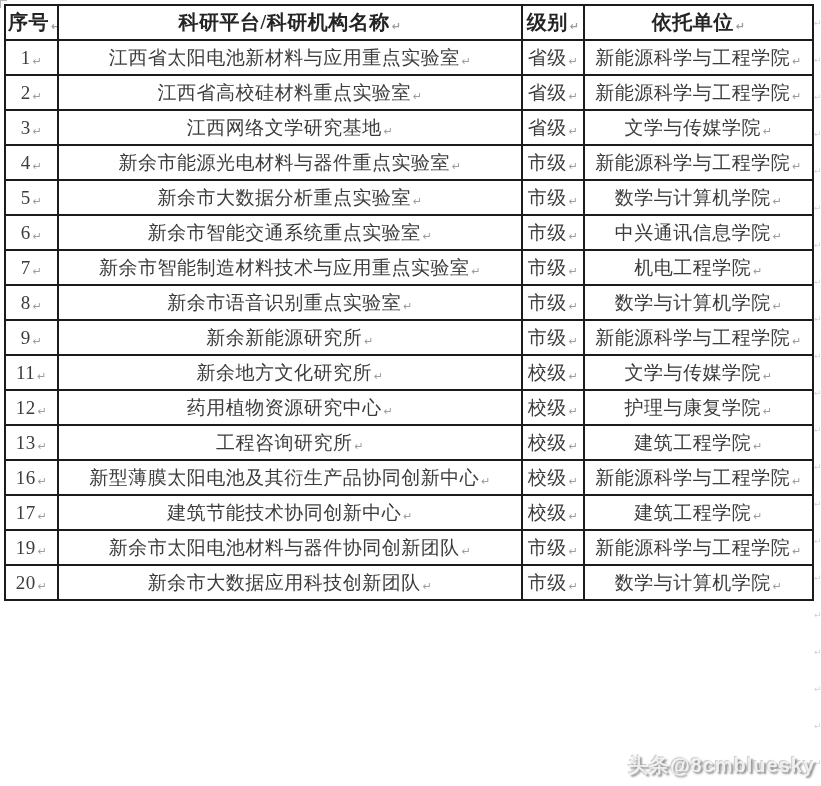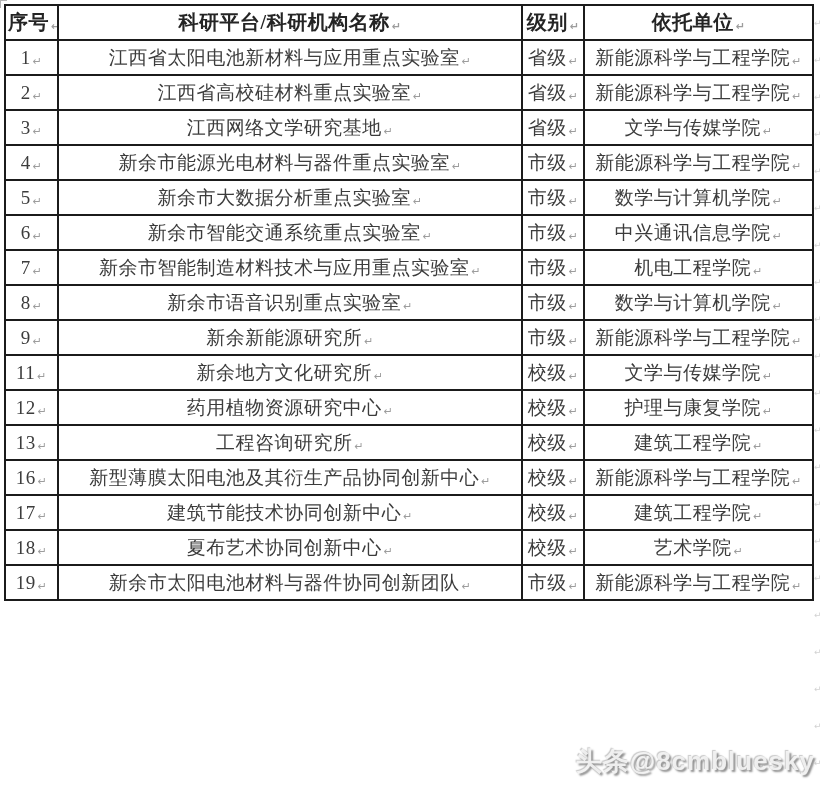--- a/index.html
+++ b/index.html
@@ -74,21 +74,21 @@
     left: 0;
     font-size: 9px;
     color: #aeaeae;
     opacity: 0.55;
     font-family: "DejaVu Sans", sans-serif;
   }
   .watermark {
     position: absolute;
     right: 6px;
     bottom: 7px;
-    font-size: 26px;
+    font-size: 20px;
     font-weight: bold;
     letter-spacing: 1px;
     font-family: "Liberation Sans", "DejaVu Sans", sans-serif;
     color: rgba(244, 244, 244, 0.92);
     text-shadow: 2px 2px 2px #8f8f8f, -1px -1px 1px #c9c9c9;
     pointer-events: none;
   }
 </style>
 </head>
 <body>
@@ -189,30 +189,30 @@
         <td><span>校级</span><span class="pmark">↵</span></td>
         <td><span>新能源科学与工程学院</span><span class="pmark">↵</span></td>
       </tr>
       <tr>
         <td><span>17</span><span class="pmark">↵</span></td>
         <td><span>建筑节能技术协同创新中心</span><span class="pmark">↵</span></td>
         <td><span>校级</span><span class="pmark">↵</span></td>
         <td><span>建筑工程学院</span><span class="pmark">↵</span></td>
       </tr>
       <tr>
-        <td><span>18</span><span class="pmark">↵</span></td>
-        <td><span>夏布艺术协同创新中心</span><span class="pmark">↵</span></td>
-        <td><span>校级</span><span class="pmark">↵</span></td>
-        <td><span>艺术学院</span><span class="pmark">↵</span></td>
-      </tr>
-      <tr>
         <td><span>19</span><span class="pmark">↵</span></td>
         <td><span>新余市太阳电池材料与器件协同创新团队</span><span class="pmark">↵</span></td>
         <td><span>市级</span><span class="pmark">↵</span></td>
         <td><span>新能源科学与工程学院</span><span class="pmark">↵</span></td>
+      </tr>
+      <tr>
+        <td><span>20</span><span class="pmark">↵</span></td>
+        <td><span>新余市大数据应用科技创新团队</span><span class="pmark">↵</span></td>
+        <td><span>市级</span><span class="pmark">↵</span></td>
+        <td><span>数学与计算机学院</span><span class="pmark">↵</span></td>
       </tr>
     </tbody>
 </table>
 
 <div class="row-end-marks">
     <span class="rem" style="top: 14px;">↵</span>
     <span class="rem" style="top: 51px;">↵</span>
     <span class="rem" style="top: 88px;">↵</span>
     <span class="rem" style="top: 125px;">↵</span>
     <span class="rem" style="top: 162px;">↵</span>

